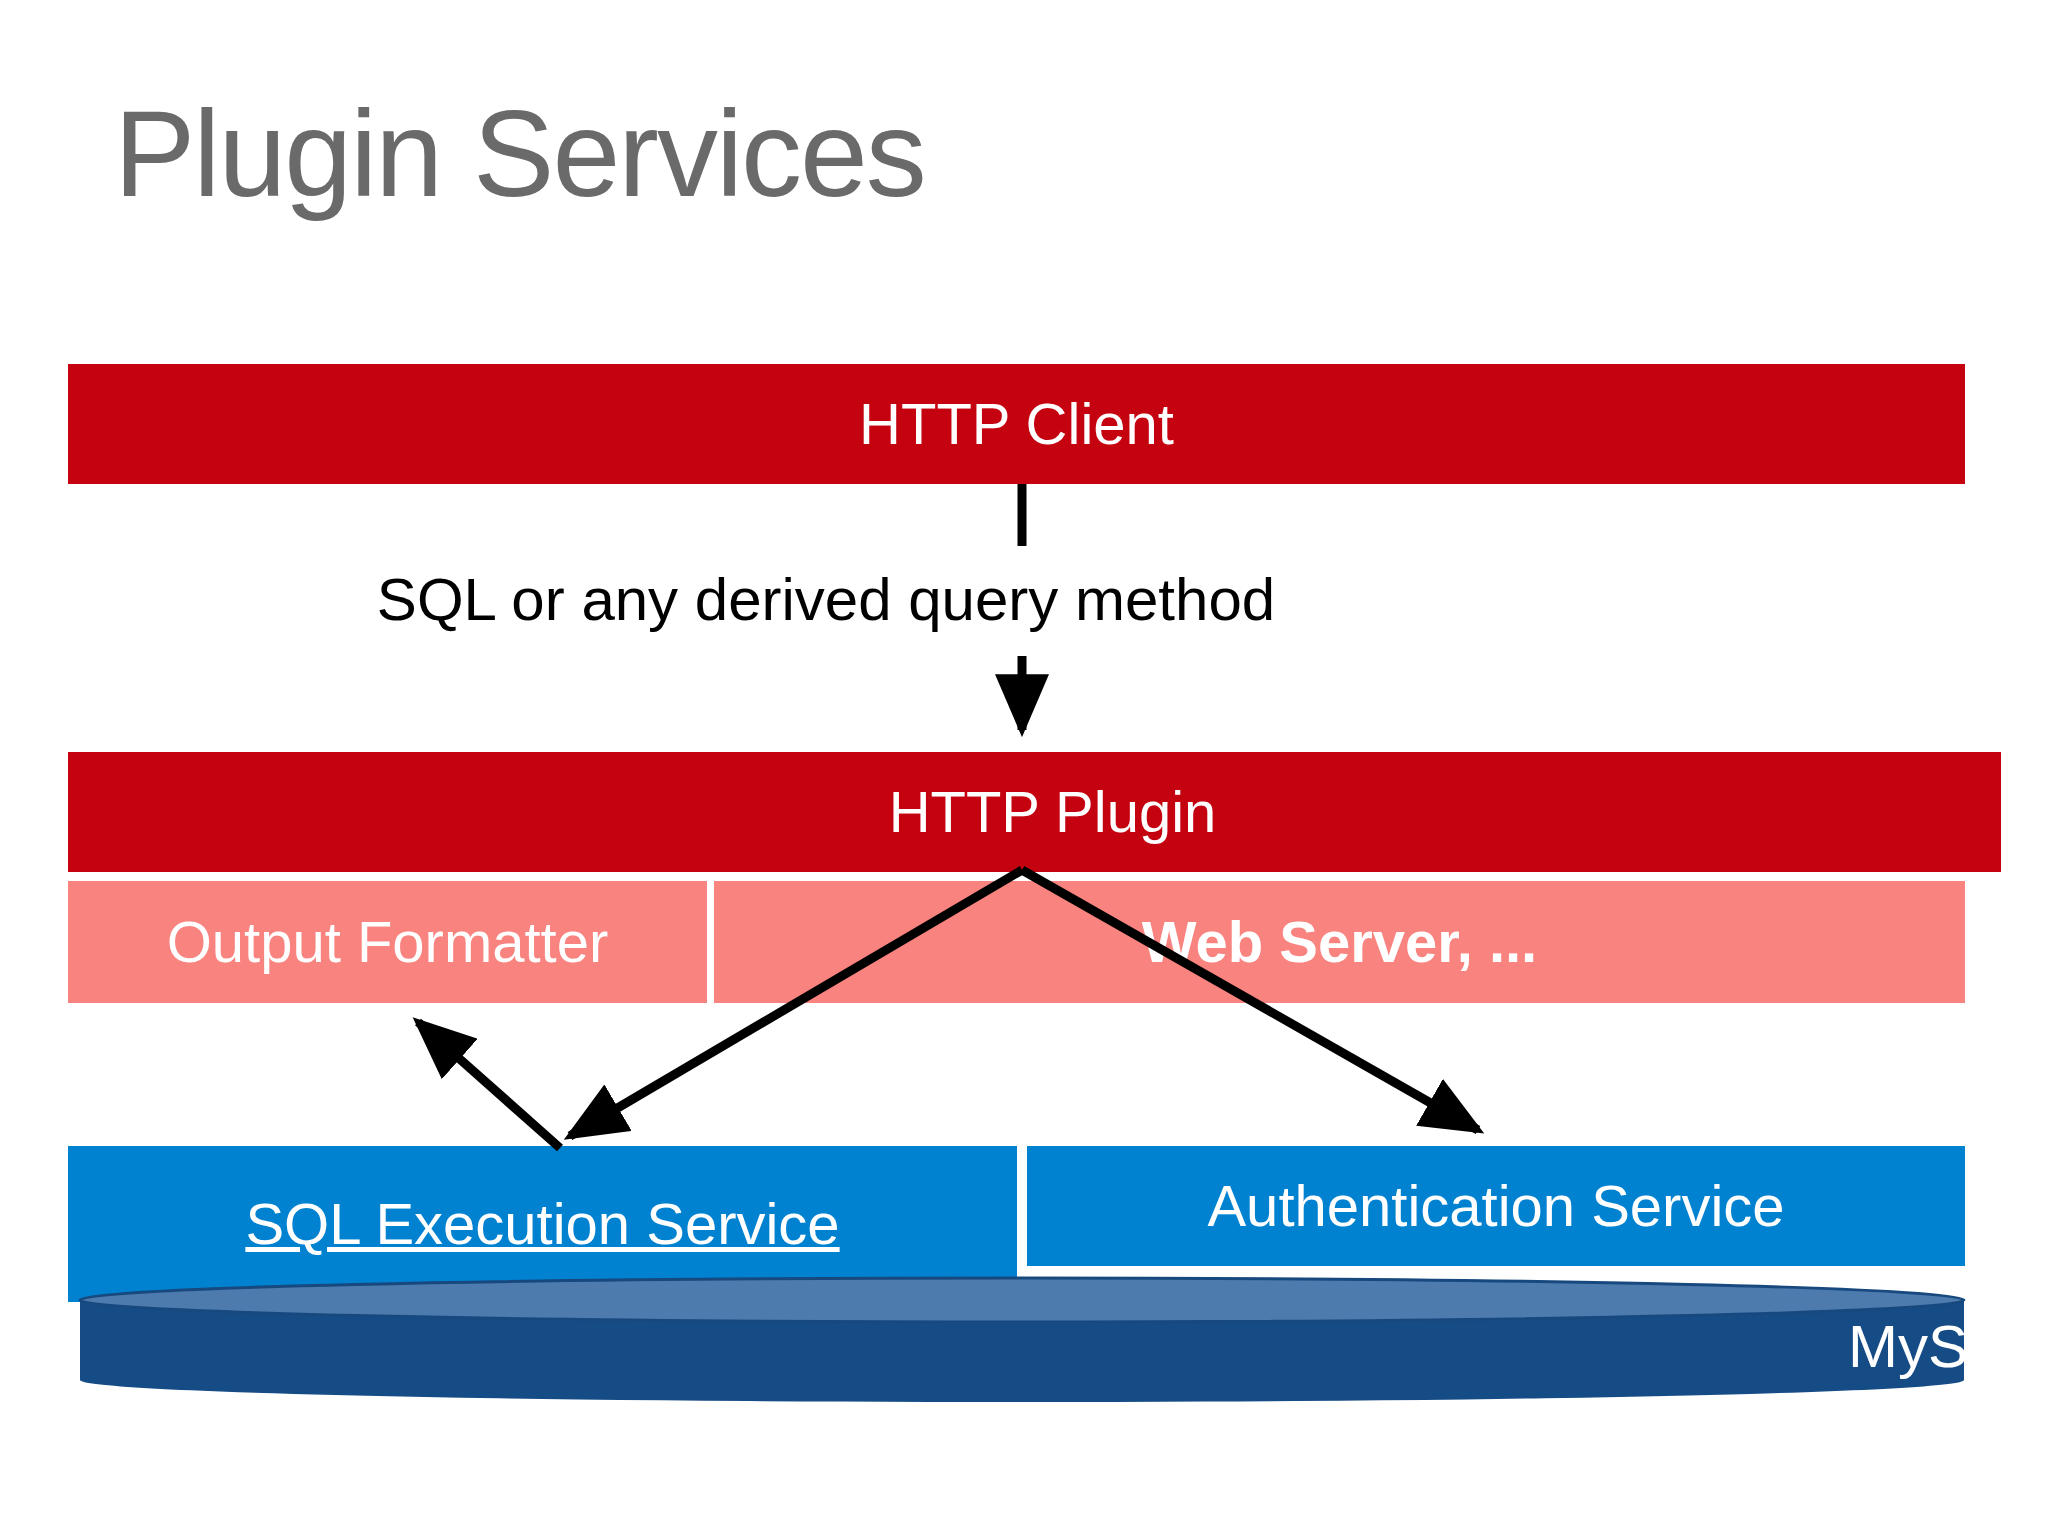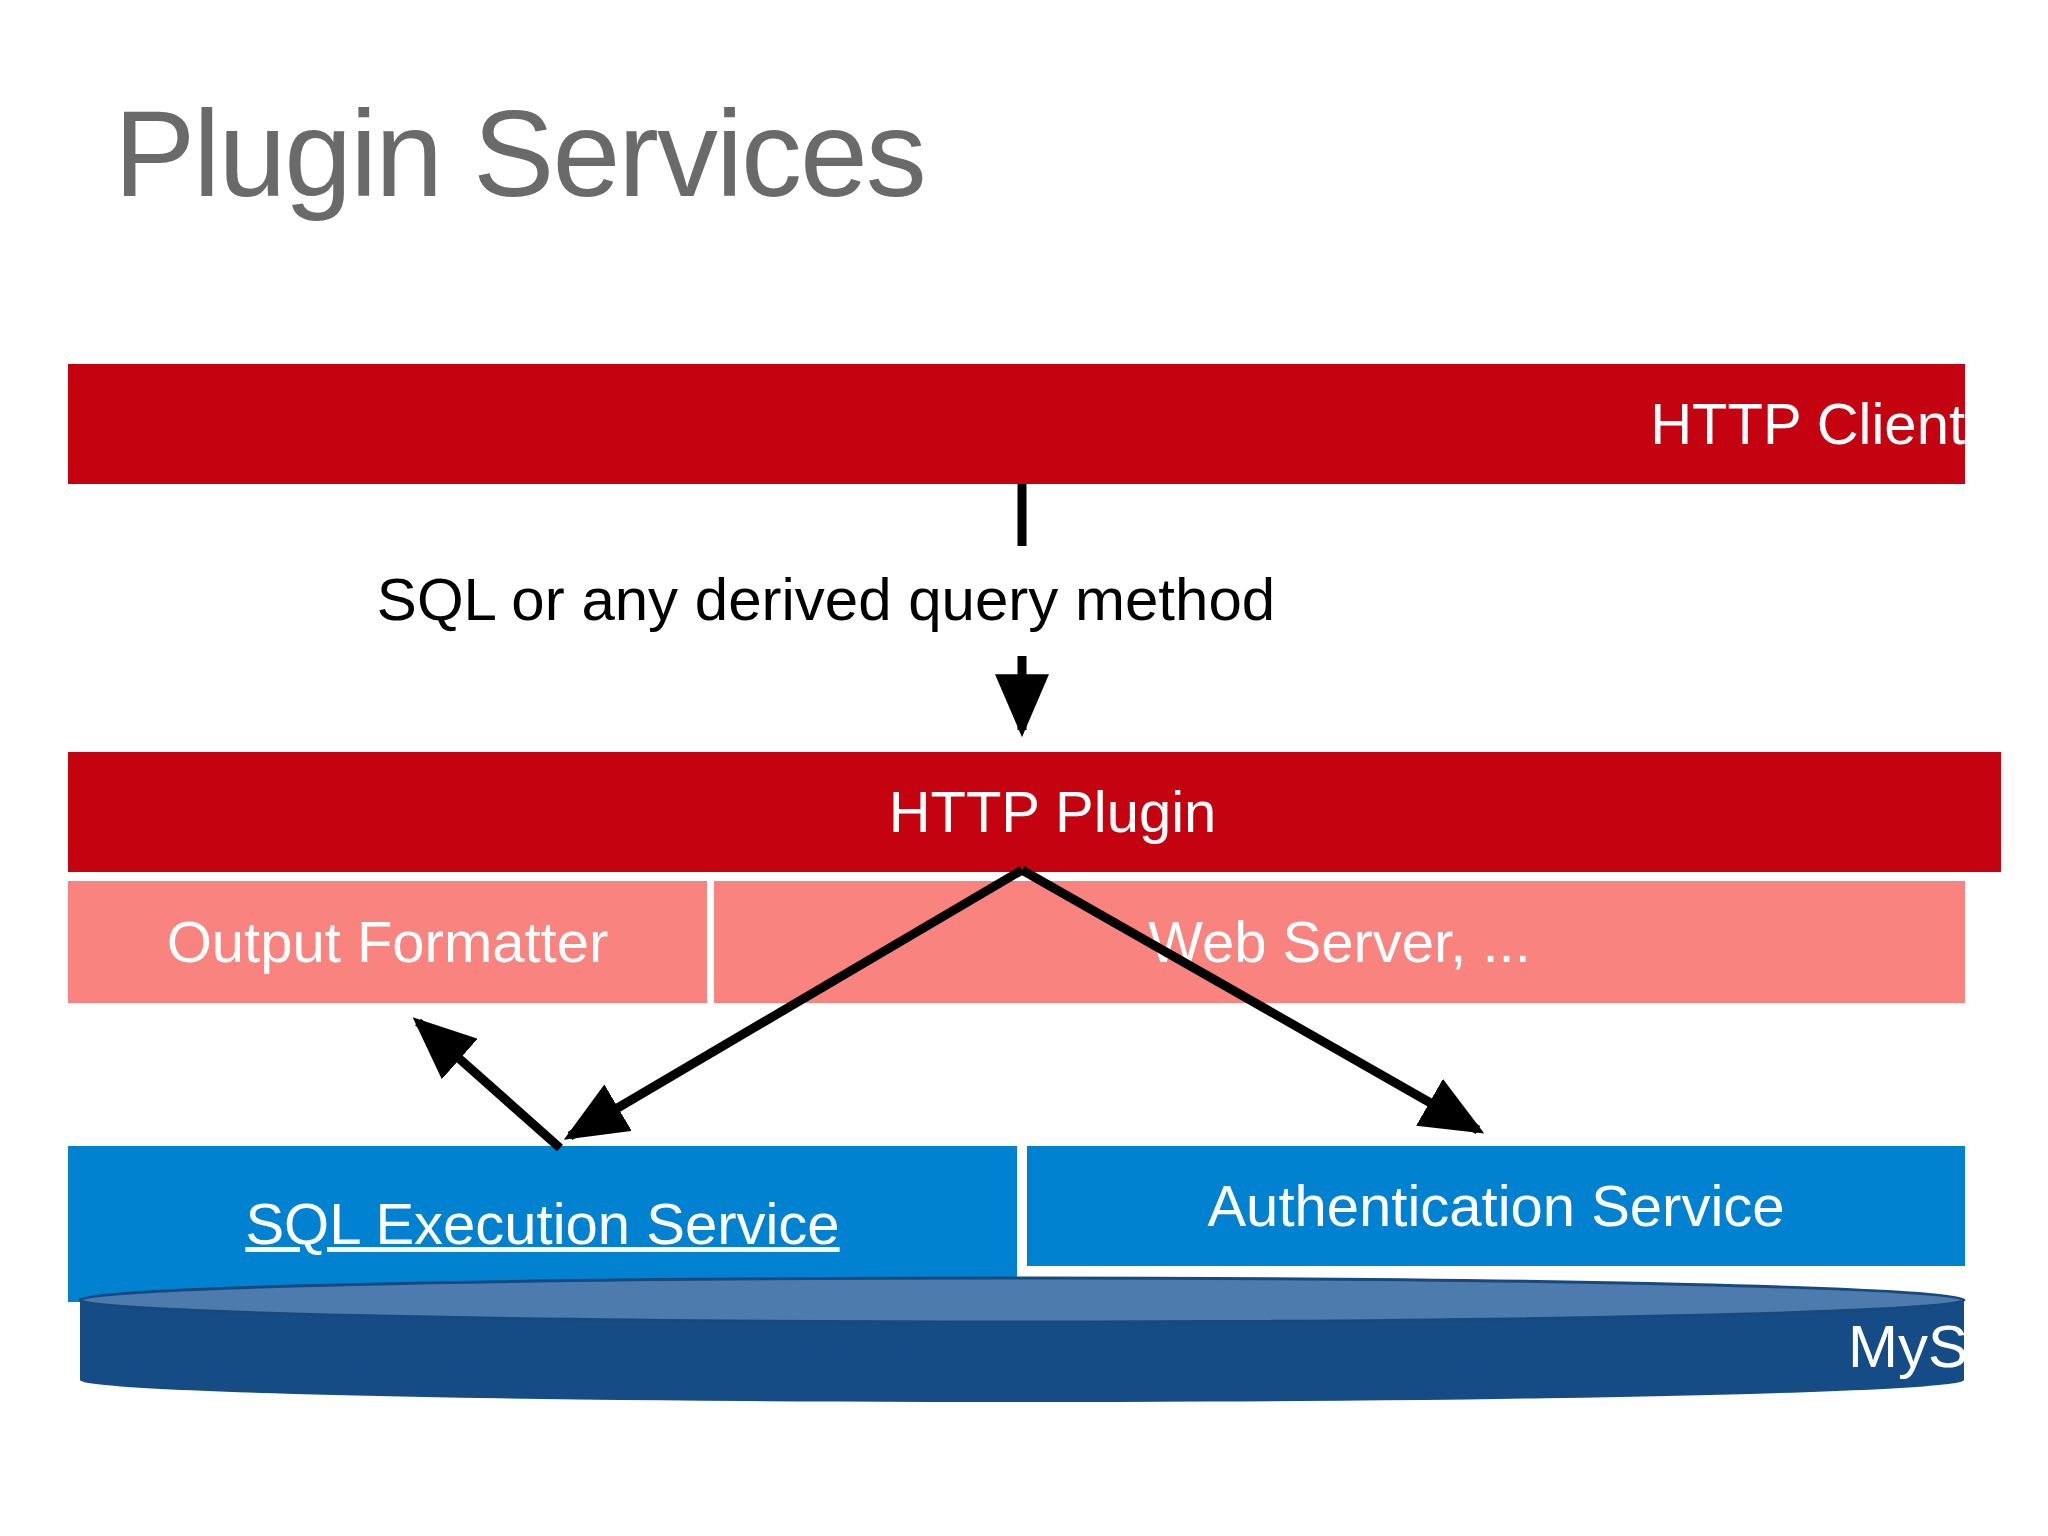--- a/index.html
+++ b/index.html
@@ -24,24 +24,24 @@
     display:flex;align-items:center;justify-content:center;
     color:#ffffff;
     font-size:58px;
     line-height:1;
     white-space:nowrap;
   }
   .bar.red{background:var(--red,#c5020f);}
   .bar.pink{background:var(--pink,#f8837f);}
   .bar.blue{background:var(--blue,#0082d1);}
 
-  .http-client{left:68px; top:364px; width:1897px; height:120px;justify-content:flex-end;}
+  .http-client{left:68px; top:364px; width:1897px; height:120px;}
   .http-plugin{left:68px; top:752px; width:1897px; height:120px;padding-left:36px;}
   .output-formatter{left:68px; top:881px; width:639px; height:122px;}
-  .web-server{left:714px; top:881px; width:1251px; height:122px;}
+  .web-server{left:714px; top:881px; width:1251px; height:122px;font-weight:bold;}
   .sql-execution{left:68px; top:1146px; width:949px; height:156px;text-decoration:underline;}
   .authentication{left:1027px; top:1146px; width:938px; height:120px;}
 
   .query-label{
     position:absolute;
     left:0; top:565px;
     width:1652px;
     text-align:center;
     font-size:60px;
     color:#000000;

